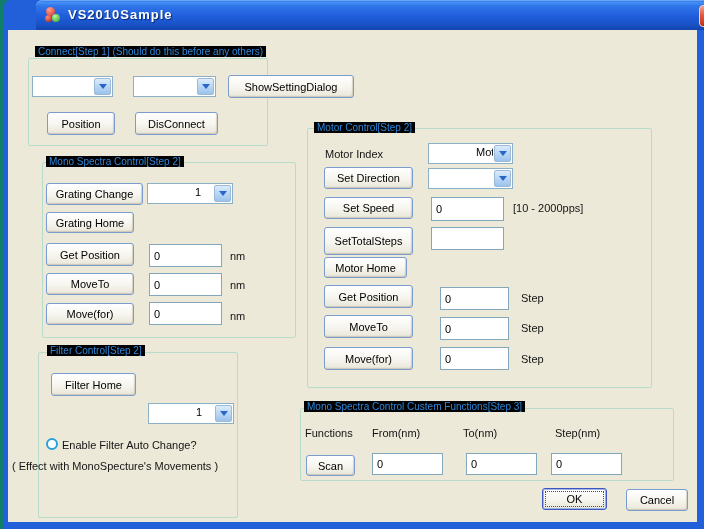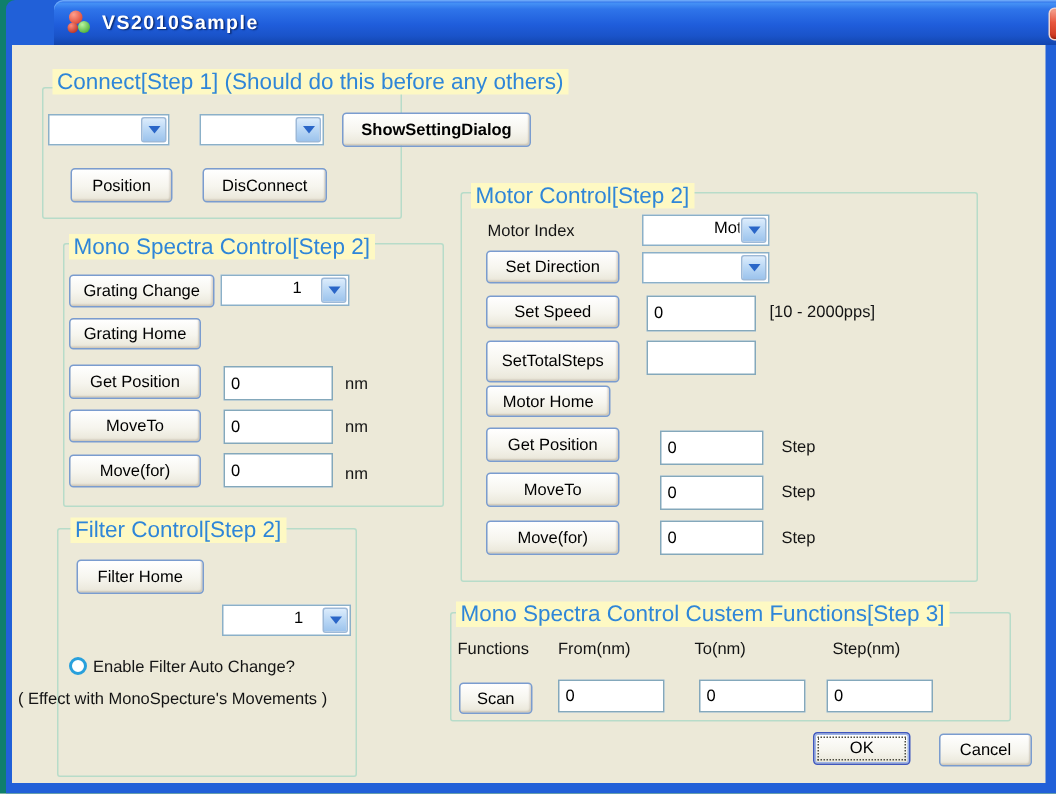--- a/index.html
+++ b/index.html
@@ -47,22 +47,22 @@
     position:absolute; left:4px; top:30px; width:689px; height:492px;
     background:#ece9d8;
   }
   .group {
     position:absolute;
     border:1px solid #b7dcc9;
     border-radius:2px;
   }
   .group-label {
     position:absolute;
-    color:#2f86d8; font-size:15px;
-    background:#fef9c3; padding:0 3px;
+    color:#2f86d8; font-size:10px;
+    background:#000000; padding:0 3px;
     white-space:nowrap;
   }
   .btn {
     position:absolute;
     display:flex; align-items:center; justify-content:center;
     background:linear-gradient(180deg,#ffffff 0%,#f6f5ee 55%,#e9e6d8 100%);
     border:1px solid #7a9ccf; border-radius:3px;
     font-size:11px; color:#000;
     box-shadow:inset -1px -1px 1px rgba(166,152,136,.4);
     cursor:default; white-space:nowrap;
@@ -129,21 +129,21 @@
       <span class="arrow">
           <span class="tri"></span>
         </span>
     </div>
     <div class="combo" style="left:125px; top:46px; width:83px; height:21px;">
       <span class="val"></span>
       <span class="arrow">
           <span class="tri"></span>
         </span>
     </div>
-    <div class="btn" style="left:220px; top:45px; width:126px; height:23px;font-weight:bold;">ShowSettingDialog</div>
+    <div class="btn" style="left:220px; top:45px; width:126px; height:23px;">ShowSettingDialog</div>
 
     <div class="btn" style="left:39px; top:82px; width:68px; height:23px;">Position</div>
     <div class="btn" style="left:127px; top:82px; width:83px; height:23px;">DisConnect</div>
 
     <div class="group" style="left:34px; top:132px; width:254px; height:176px;"></div>
     <div class="group-label" style="left:38px; top:126px;">Mono Spectra Control[Step 2]</div>
 
     <div class="btn" style="left:38px; top:153px; width:97px; height:22px;">Grating Change</div>
     <div class="combo" style="left:139px; top:153px; width:86px; height:21px;">
       <span class="val">1</span>

